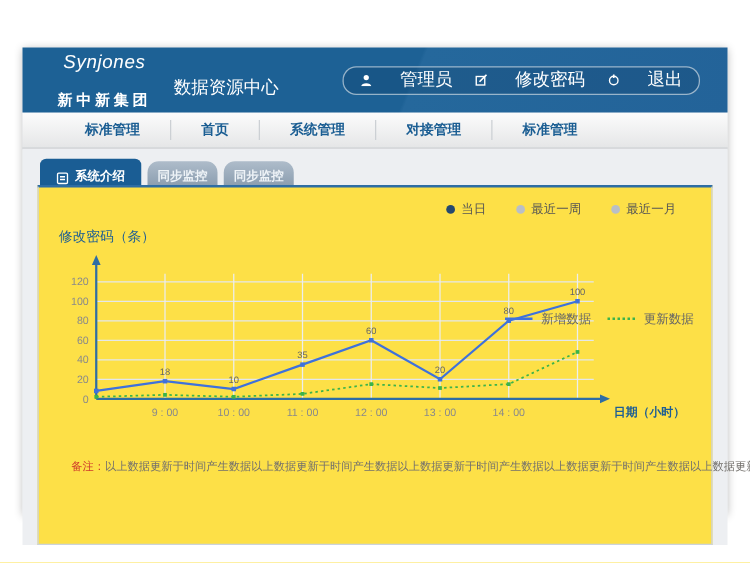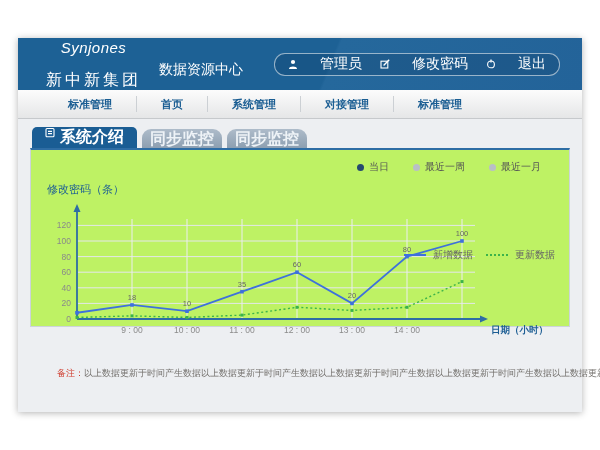--- a/index.html
+++ b/index.html
@@ -13,46 +13,46 @@
     box-shadow:0 1px 7px rgba(0,0,0,.3);
     display:flex;flex-direction:column;background:#edeff2;
   }
   
   .hdr{
     height:52px;flex:0 0 52px;position:relative;display:flex;align-items:center;
     background:linear-gradient(112deg,#1d6195 0%,#1d6195 55%,#25689c 55.5%,#236399 100%);
   }
   .logo{margin-left:28px;color:#fff;text-align:center;line-height:1}
   .logo-en{font-size:15px;font-weight:normal;font-style:italic;letter-spacing:.5px}
-  .logo-cn{font-size:16px;font-weight:normal;letter-spacing:3px;margin-top:17px}
+  .logo-cn{font-size:12px;font-weight:bold;letter-spacing:3px;margin-top:17px}
   .app-title{color:#fff;font-size:14px;margin-left:18px;padding-top:12px}
   .user-pill{
     margin-left:auto;margin-right:22px;height:21px;display:flex;align-items:center;
     border:1px solid rgba(255,255,255,.55);border-radius:11px;
     background:rgba(8,40,70,.18);padding:0 4px;
   }
   .u-item{display:flex;align-items:center;gap:22px;color:#fff;font-size:14px;padding:0 9px;cursor:pointer;white-space:nowrap}
   .u-item svg{display:block}
   
   .nav{
     height:28px;flex:0 0 28px;display:flex;align-items:center;padding-left:26px;
     background:linear-gradient(#fcfcfc,#e5e6e7);
     border-bottom:1px solid #c6c9cc;box-shadow:0 1px 0 #d8dadc;
   }
   .nav-item{font-size:11px;font-weight:bold;color:#1b5e93;padding:2px 24px;cursor:pointer;line-height:12px}
   .nav-item + .nav-item{border-left:1px solid #ccd0d4}
   
   .content{flex:1;background:#edeff2;padding:8px 12px 0}
   .tabs{display:flex;align-items:flex-end;height:21px;padding-left:2px}
-  .tab{display:flex;align-items:flex-start;gap:5px;font-size:16px;font-weight:bold;cursor:pointer;white-space:nowrap}
+  .tab{display:flex;align-items:flex-end;gap:5px;font-size:10px;font-weight:bold;cursor:pointer;white-space:nowrap}
   .tab.active{background:#1a5d94;color:#fff;height:21px;padding:0 13px;border-radius:5px 5px 0 0}
   .tab.inactive{background:linear-gradient(#aebcca,#8d9fb1);color:#eef3f7;height:19px;padding:0 8px;border-radius:9px 9px 0 0;margin-left:5px}
   .panel{
-    background:#bef264;border:1px solid #ccd3da;border-top:2px solid #2e6da4;
-    height:179px;box-sizing:border-box;position:relative;padding:8px 14px 0;
+    background:#fde047;border:1px solid #ccd3da;border-top:2px solid #2e6da4;
+    height:288px;box-sizing:border-box;position:relative;padding:8px 14px 0;
   }
   .radio-row{display:flex;justify-content:flex-end;gap:24px;padding-right:14px;font-size:10px;color:#555;margin-top:2px}
   .radio{display:flex;align-items:center;gap:5px;cursor:pointer}
   .dot{width:7px;height:7px;border-radius:50%;background:#b9bfc7}
   .dot.sel{background:#25496f}
   .ylabel{color:#1d5e94;font-size:11px;margin:8px 0 0 2px}
   #chart{display:block;margin-top:2px}
   .legend{position:absolute;right:14px;top:98px;display:flex;flex-direction:row;gap:13px}
   .legend-item{display:flex;align-items:center;gap:7px;font-size:10px;color:#666;white-space:nowrap}
   .swatch{width:22px;height:0;border-top-width:2px}

